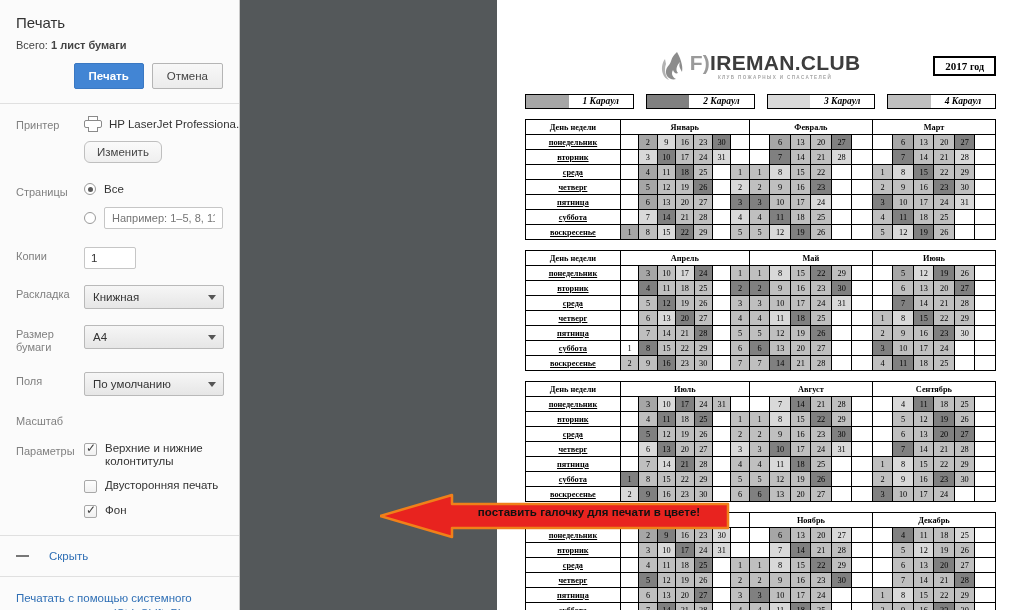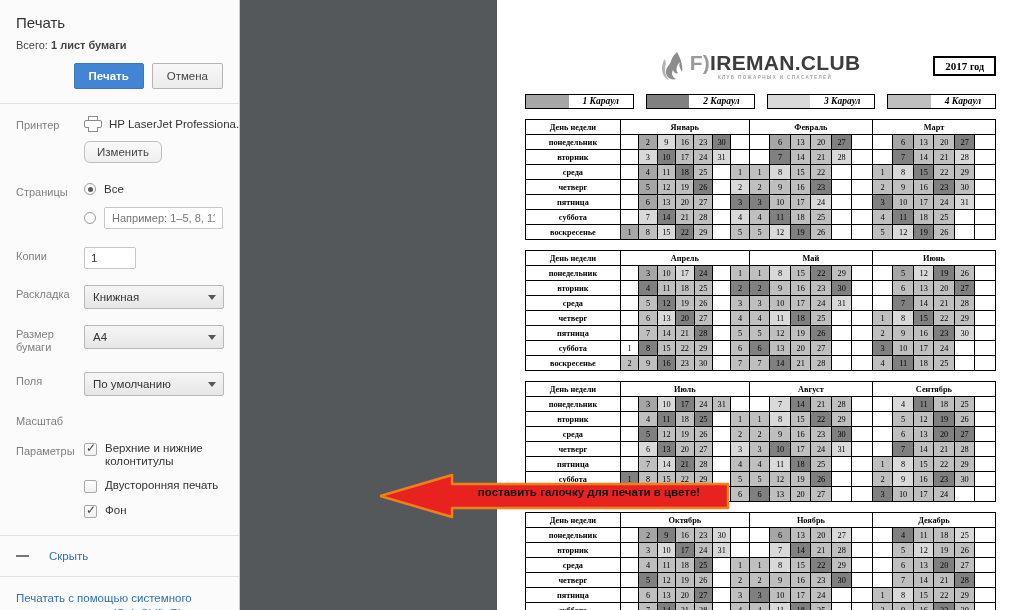--- a/index.html
+++ b/index.html
@@ -194,31 +194,31 @@
   }
   table.cal td, table.cal th {
     border: 1px solid #000; height: 15px; padding: 0;
     text-align: center; font-size: 8.3px; color: #000;
     overflow: hidden;
   }
   th.month-head, th.dow-head {
     font-weight: bold; font-size: 9px; background: #fff;
   }
   td.dow {
-    text-align: left; padding-left: 3px; font-size: 8px; font-weight: bold;
+    text-align: left; padding-left: 3px; font-size: 8px; font-weight: bold; text-decoration: underline;
   }
   .c0 { background: #ffffff; }
   .c1 { background: #a6a6a6; }
   .c2 { background: #808080; }
   .c3 { background: #d9d9d9; }
   .c4 { background: #bfbfbf; }
 
   
   .callout {
-    position: absolute; left: 140px; top: 472px;
+    position: absolute; left: 140px; top: 492px;
     width: 350px; height: 48px; z-index: 40;
     pointer-events: none;
     text-decoration: underline;
   }
   .callout svg { display: block; }
   .callout-text {
     position: absolute; left: 78px; top: 14px; width: 262px;
     text-align: center;
     font-size: 11.5px; font-weight: bold; color: #111;
     font-family: "Liberation Sans", sans-serif;

